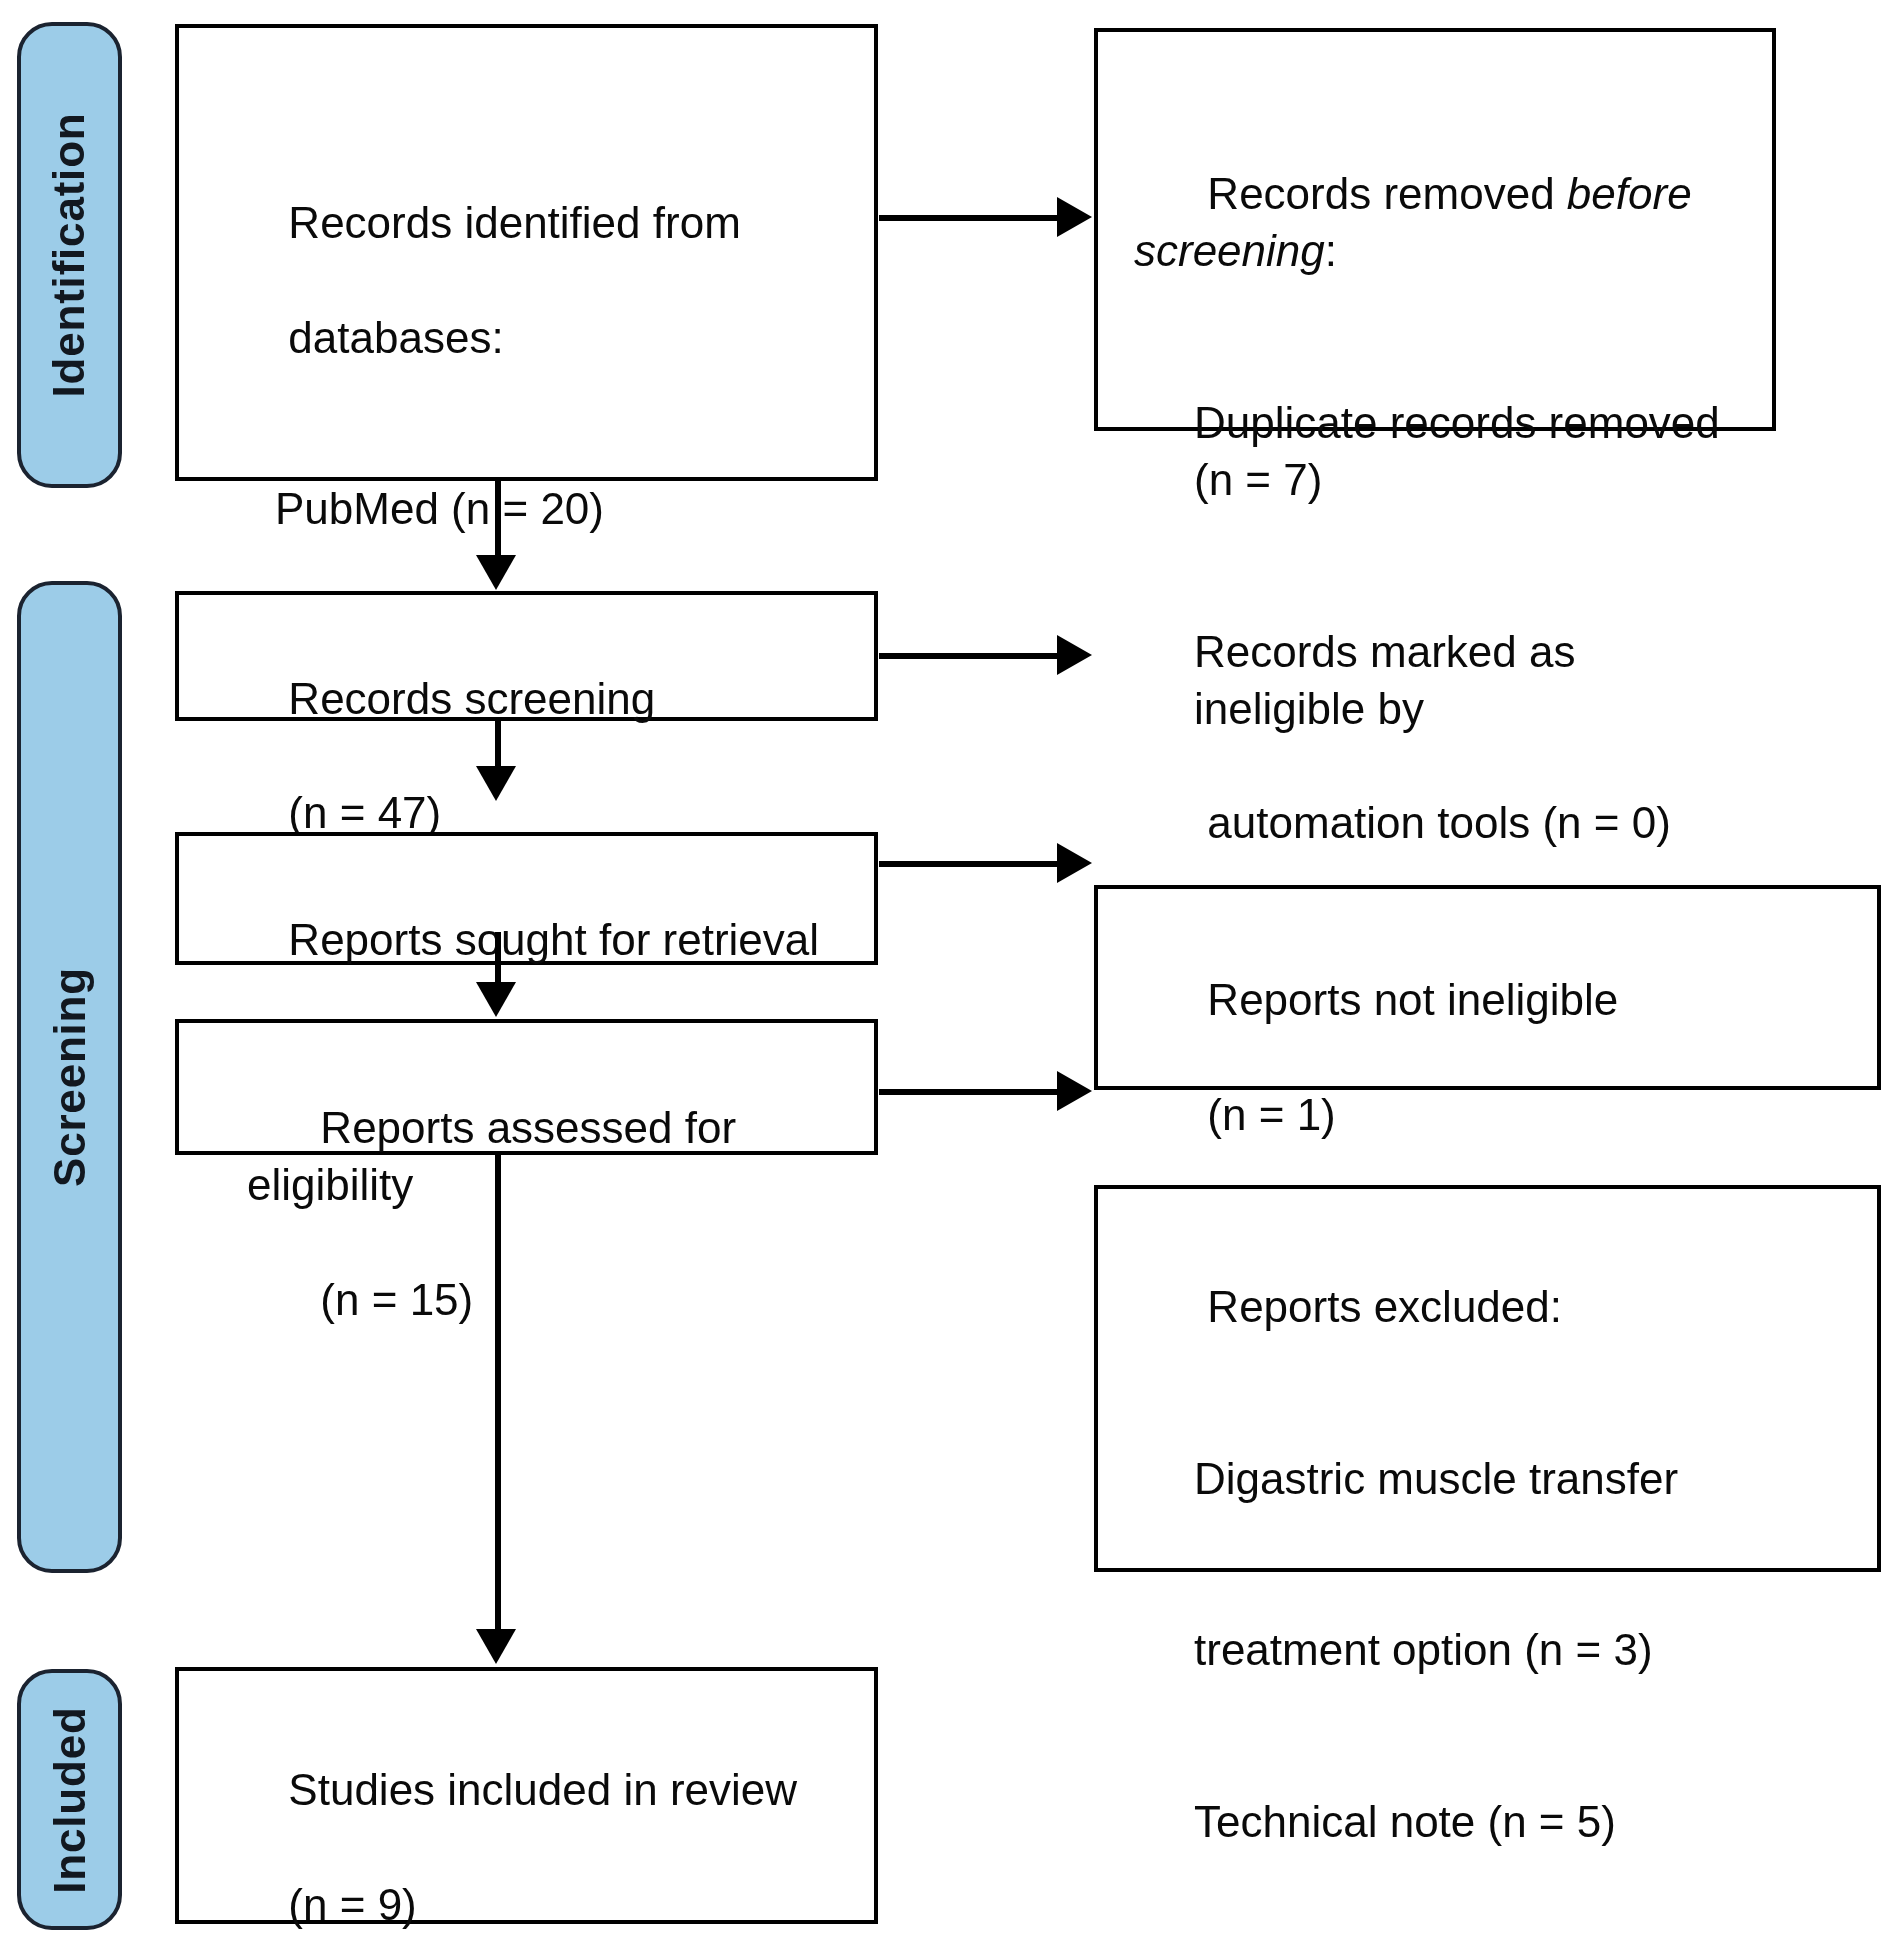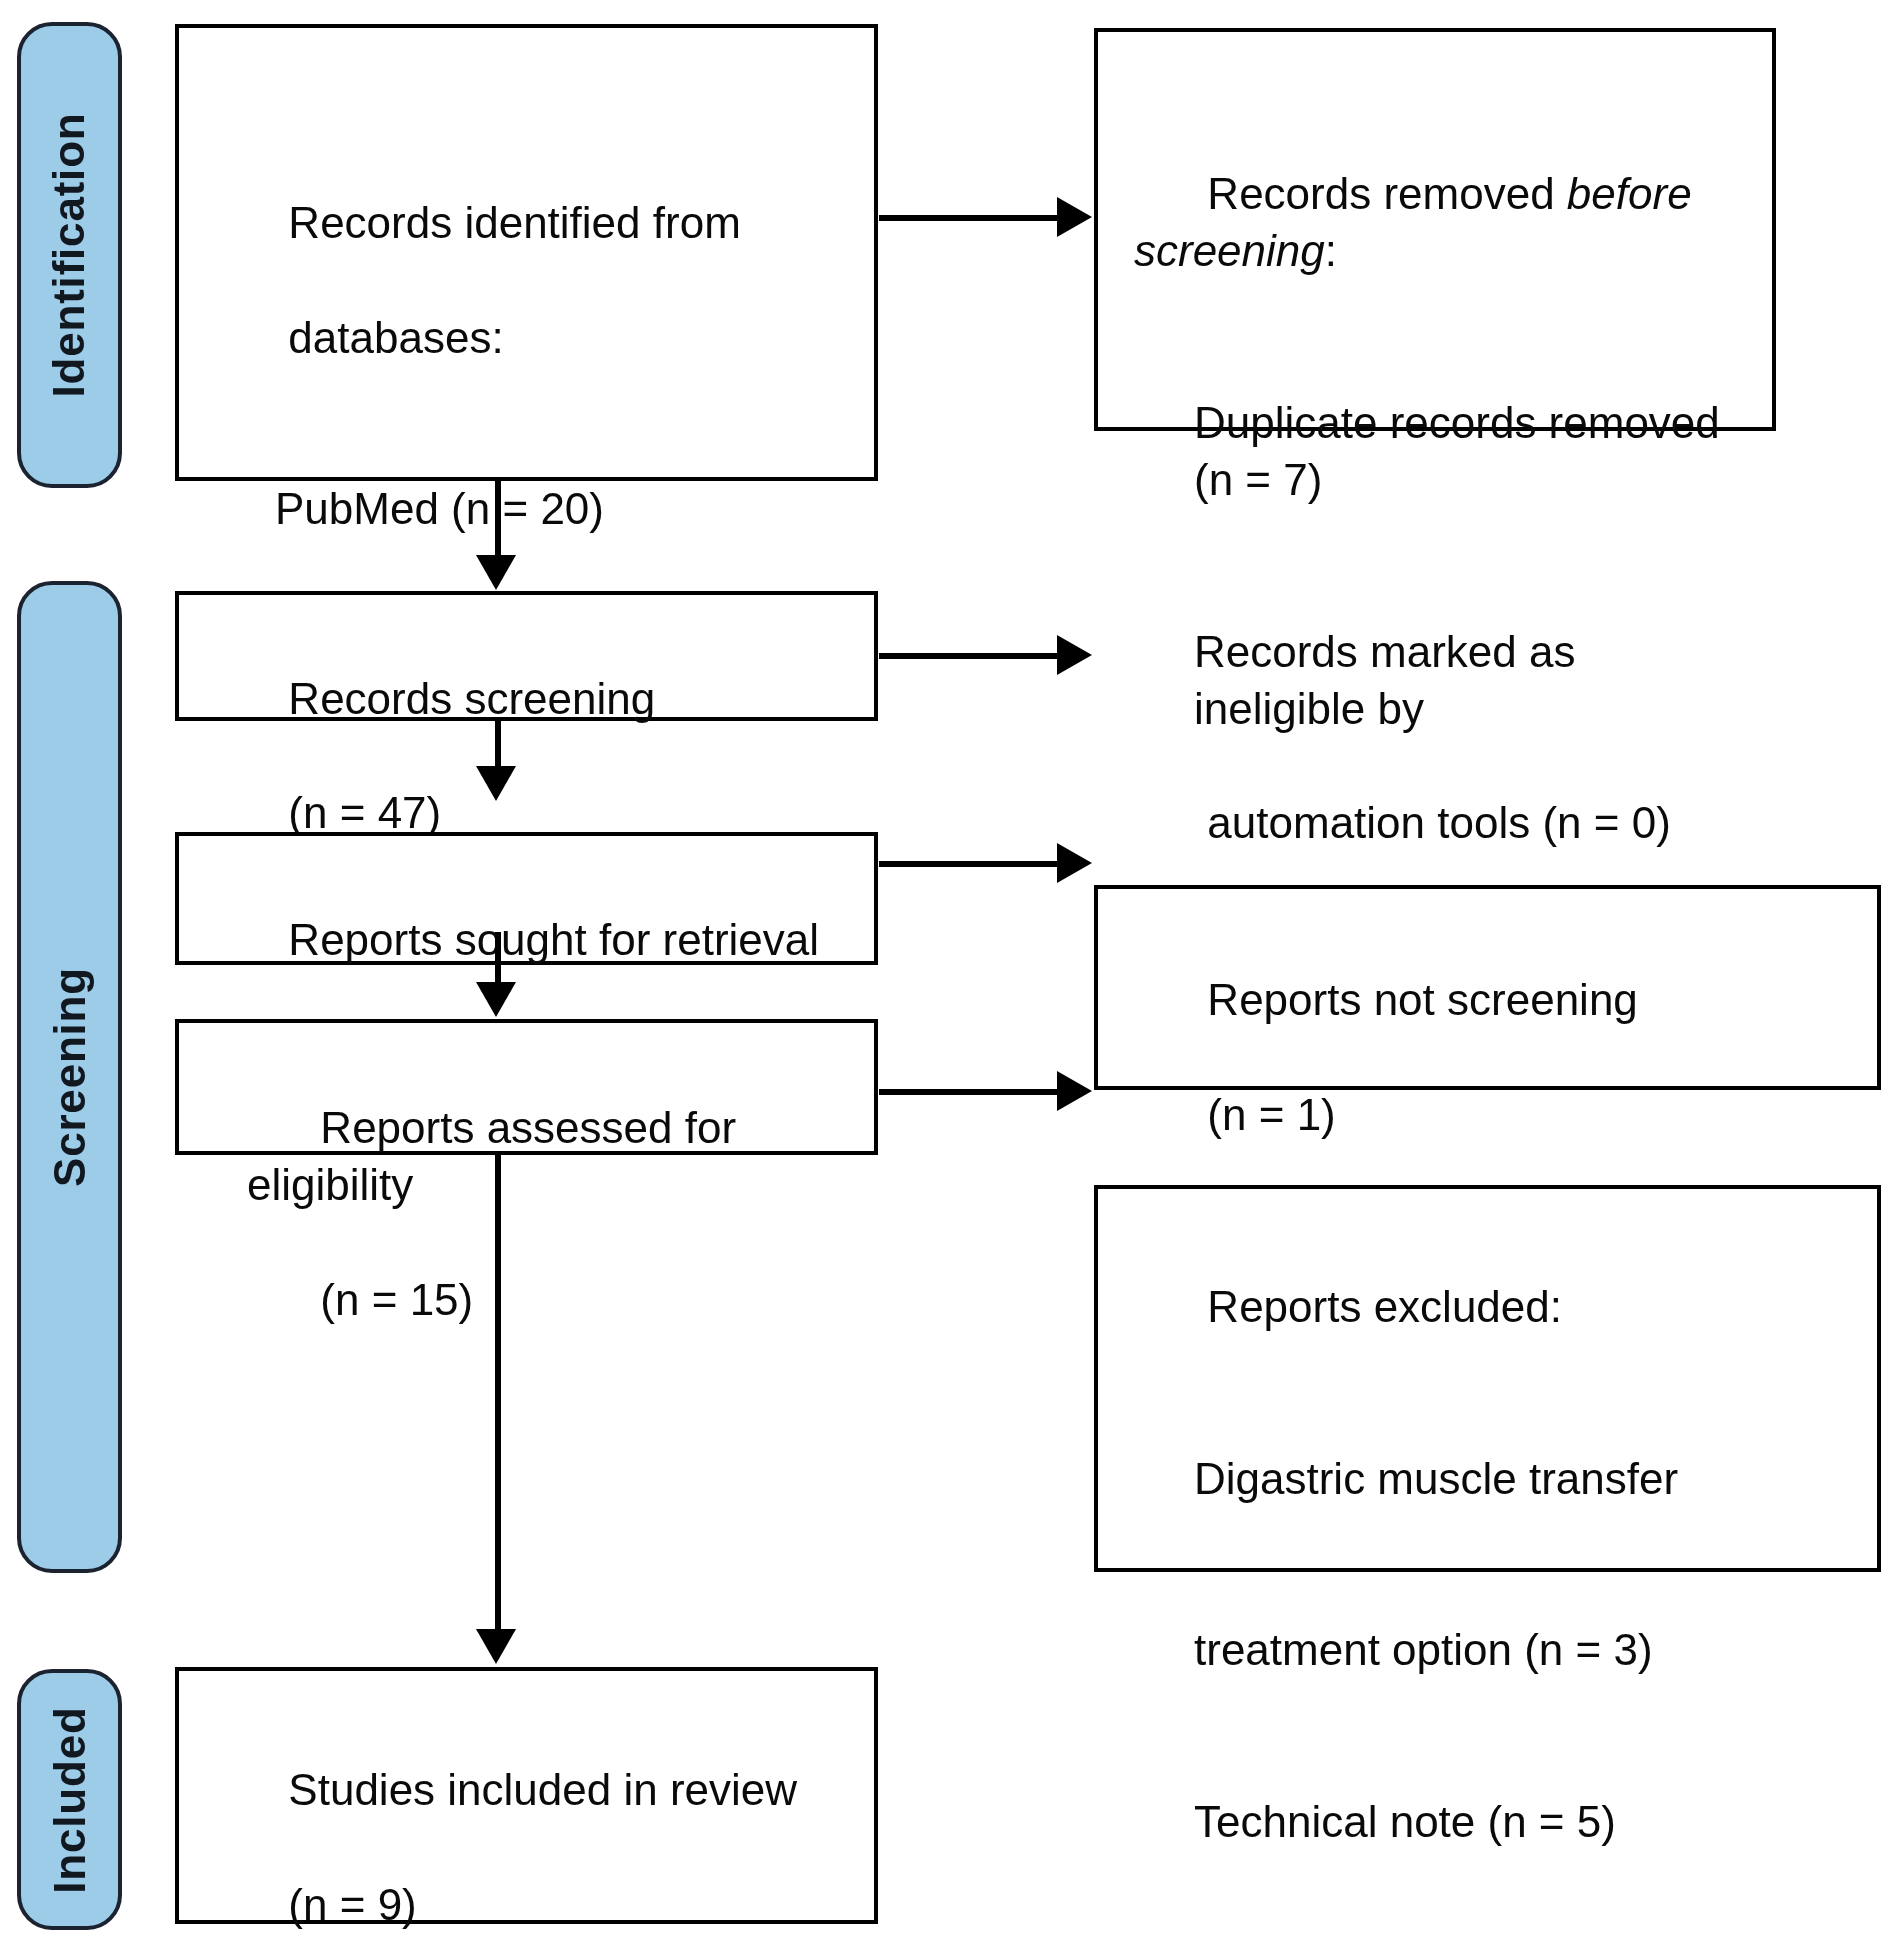--- a/index.html
+++ b/index.html
@@ -123,21 +123,21 @@
 
   <div class="box" style="left:175px; top:800px; width:703px; height:133px;margin-top:32px;">
     <div class="txt" style="top:17.4px;">
       <span>Reports sought for retrieval</span><br>
       <span>(n = 17)</span>
     </div>
   </div>
 
   <div class="box" style="left:1094px; top:885px; width:787px; height:205px;">
     <div class="txt" style="top:25px;">
-      <span>Reports not screening</span><br>
+      <span>Reports not ineligible</span><br>
       <span>(n = 1)</span><br>
       <span>Language (n = 1)</span>
     </div>
   </div>
 
   <div class="box" style="left:175px; top:1019px; width:703px; height:136px;">
     <div class="txt" style="top:19px;margin-left:32px;">
       <span>Reports assessed for eligibility</span><br>
       <span>(n = 15)</span>
     </div>

